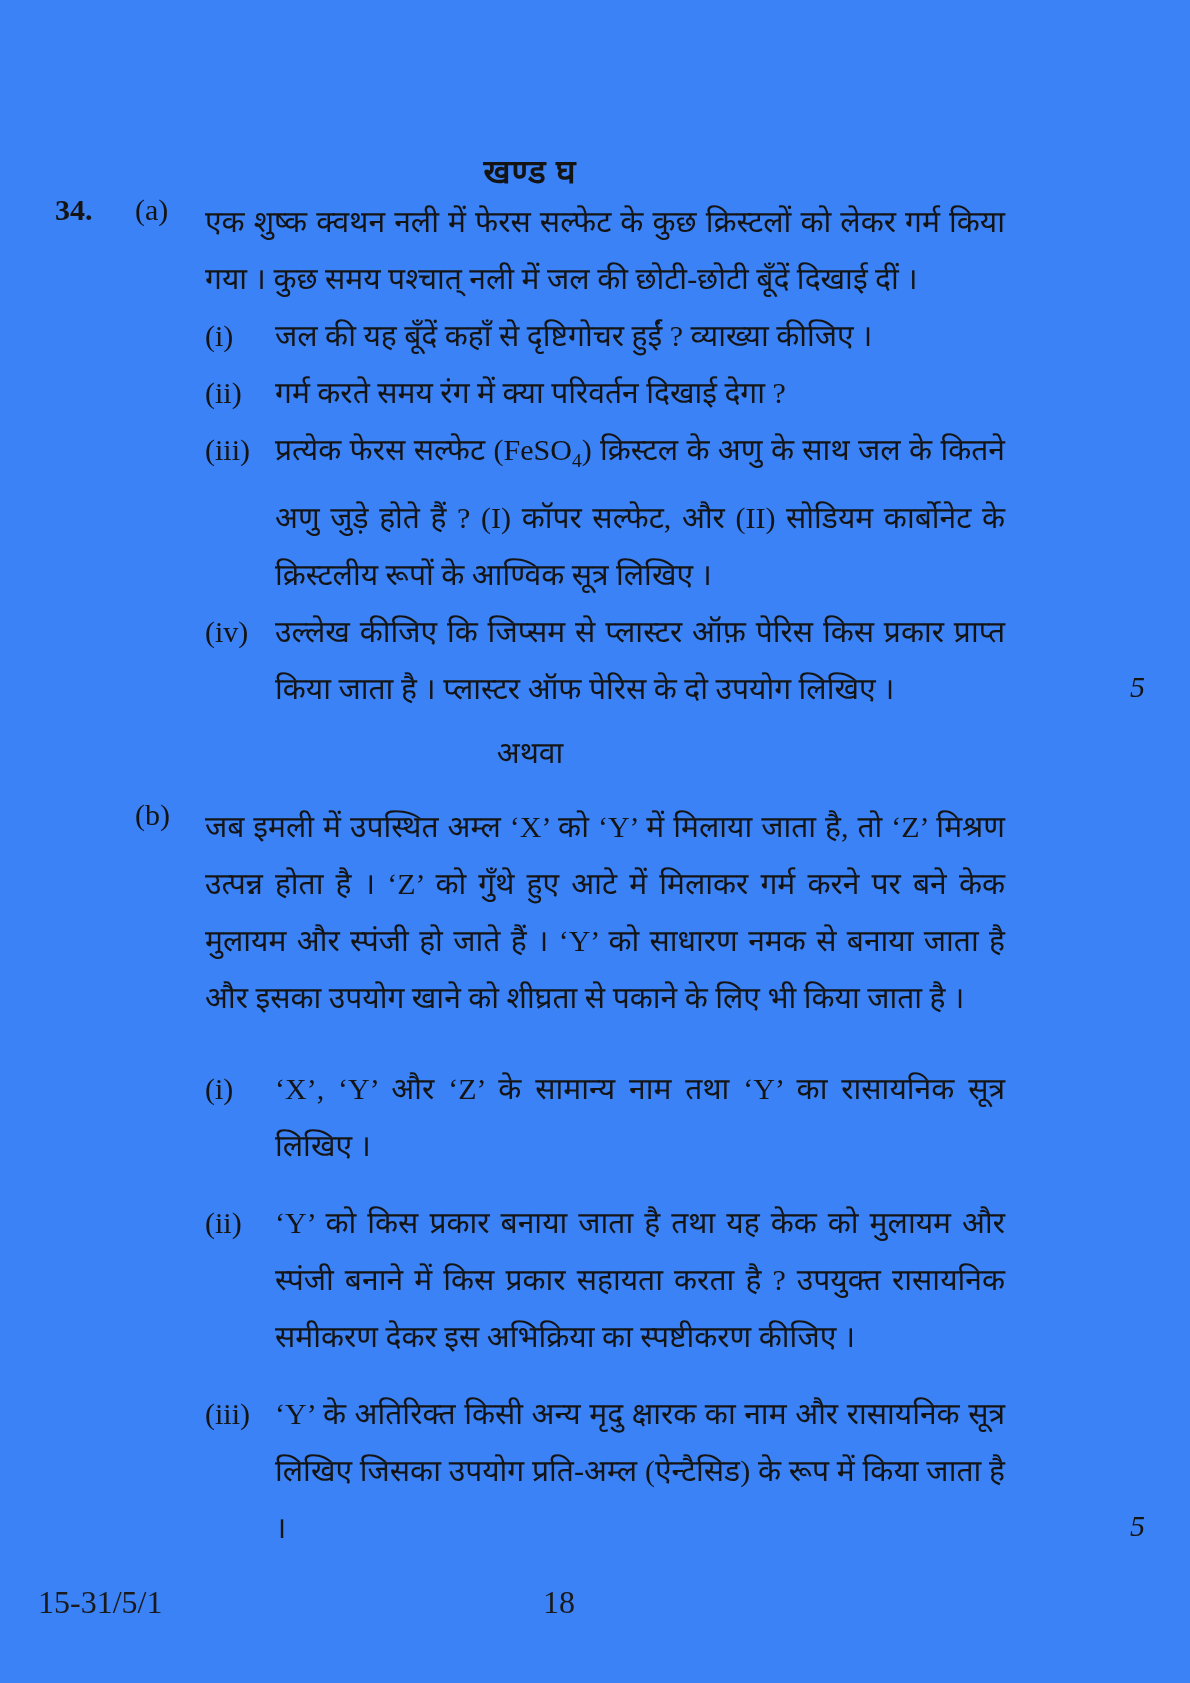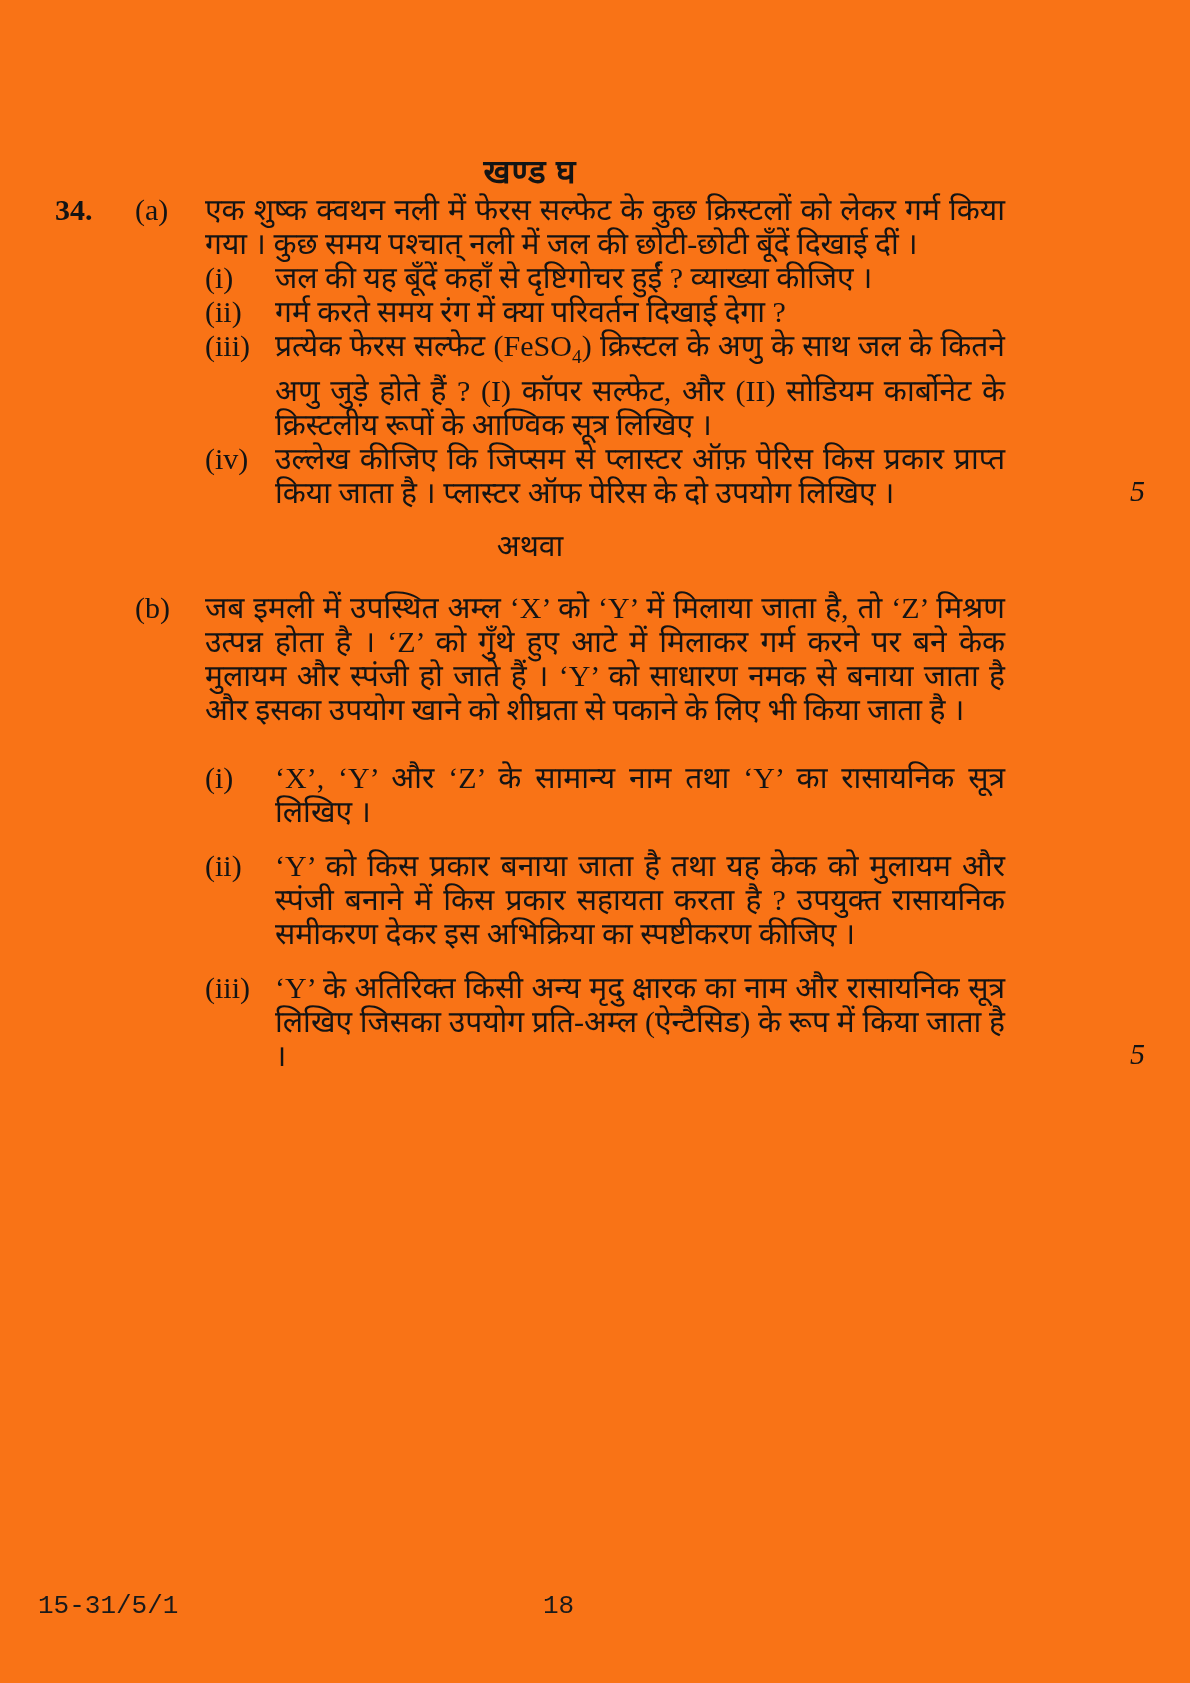--- a/index.html
+++ b/index.html
@@ -2,21 +2,21 @@
 <html lang="hi"><head>
 <meta charset="utf-8">
 <style>
   * { margin: 0; padding: 0; box-sizing: border-box; }
   html, body { background: #ffffff; }
   .page {
     position: relative;
     width: 1190px;
     height: 1683px;
     margin: 0 auto;
-    background: #f97316;
+    background: #3b82f6;
     color: #141414;
     font-family: "Liberation Serif", "DejaVu Serif", serif;
     overflow: hidden;
   }
   .content {
     padding: 148px 185px 0 55px; 
   }
   .section-title {
     text-align: center;
     font-weight: bold;
@@ -29,21 +29,21 @@
     font-size: 29px;
   }
   .intro-note .num { font-weight: bold; }
   .question { font-size: 30px; }
   .qrow {
     display: grid;
     grid-template-columns: 80px 70px 1fr; 
     align-items: start;
   }
   .qnum { font-weight: bold; }
-  .pbody { line-height: 34px; }
+  .pbody { line-height: 57px; }
   .justified { text-align: justify; text-justify: inter-word; }
   .subq {
     display: grid;
     grid-template-columns: 70px 1fr; 
     position: relative;
   }
   .slabel { white-space: nowrap; }
   .marks {
     position: absolute;
     right: -140px;
@@ -58,22 +58,22 @@
     margin: 14px 0 26px 0;
   }
   .b-intro-gap { margin-top: 34px; }
   .b-sub-gap { margin-top: 20px; }
   .formula sub { font-size: 0.65em; }
   .footer {
     position: absolute;
     left: 0; right: 0;
     bottom: 62px;
     height: 40px;
-    font-family: Liberation Mono, monospace;
-    font-size: 26px;
+    font-family: Liberation Serif, serif;
+    font-size: 32px;
     color: #1a1a1a;
   }
   .footer .code { position: absolute; left: 38px; bottom: 0; }
   .footer .pageno { position: absolute; left: 543px; bottom: 0; margin-top: 20px; }
 </style>
 </head>
 <body>
 
 <div class="page">
   <div class="content">

